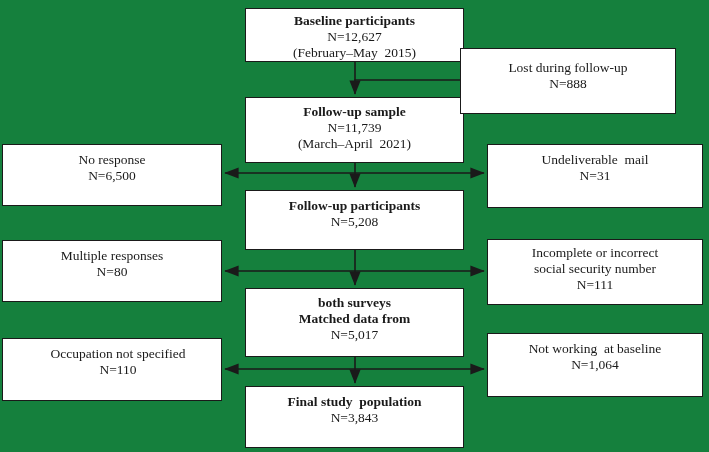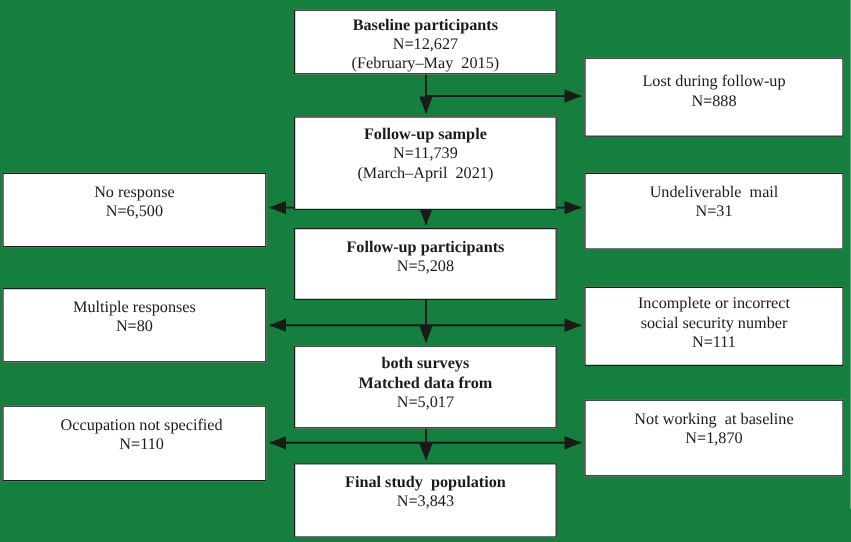--- a/index.html
+++ b/index.html
@@ -64,21 +64,21 @@
       <line x1="355" y1="369" x2="484" y2="369" marker-end="url(#ah)"></line>
     </g>
   </svg>
 
   <div class="box" style="left:245px;top:8px;width:219px;height:54px;padding-top:4px;">
     <div class="bl b">Baseline participants</div>
     <div class="bl">N=12,627</div>
     <div class="bl">(February–May  2015)</div>
   </div>
 
-  <div class="box" style="left:245px;top:97px;width:219px;height:78px;padding-top:6px;">
+  <div class="box" style="left:245px;top:97px;width:219px;height:66px;padding-top:6px;">
     <div class="bl b">Follow-up sample</div>
     <div class="bl">N=11,739</div>
     <div class="bl">(March–April  2021)</div>
   </div>
 
   <div class="box" style="left:245px;top:190px;width:219px;height:60px;">
     <div class="bl b">Follow-up participants</div>
     <div class="bl">N=5,208</div>
   </div>
 
@@ -101,34 +101,34 @@
   <div class="box" style="left:2px;top:240px;width:220px;height:62px;">
     <div class="bl">Multiple responses</div>
     <div class="bl">N=80</div>
   </div>
 
   <div class="box" style="left:2px;top:338px;width:220px;height:63px;padding-left:12px;">
     <div class="bl">Occupation not specified</div>
     <div class="bl">N=110</div>
   </div>
 
-  <div class="box" style="left:487px;top:48px;width:216px;height:66px;padding-top:11px;">
+  <div class="box" style="left:460px;top:48px;width:216px;height:66px;padding-top:11px;">
     <div class="bl">Lost during follow-up</div>
     <div class="bl">N=888</div>
   </div>
 
   <div class="box" style="left:487px;top:144px;width:216px;height:64px;">
     <div class="bl">Undeliverable  mail</div>
     <div class="bl">N=31</div>
   </div>
 
   <div class="box" style="left:487px;top:239px;width:216px;height:66px;padding-top:5px;">
     <div class="bl">Incomplete or incorrect</div>
     <div class="bl">social security number</div>
     <div class="bl">N=111</div>
   </div>
 
   <div class="box" style="left:487px;top:333px;width:216px;height:64px;">
     <div class="bl">Not working  at baseline</div>
-    <div class="bl">N=1,870</div>
+    <div class="bl">N=1,064</div>
   </div>
 
 </div>
 
 </body></html>

